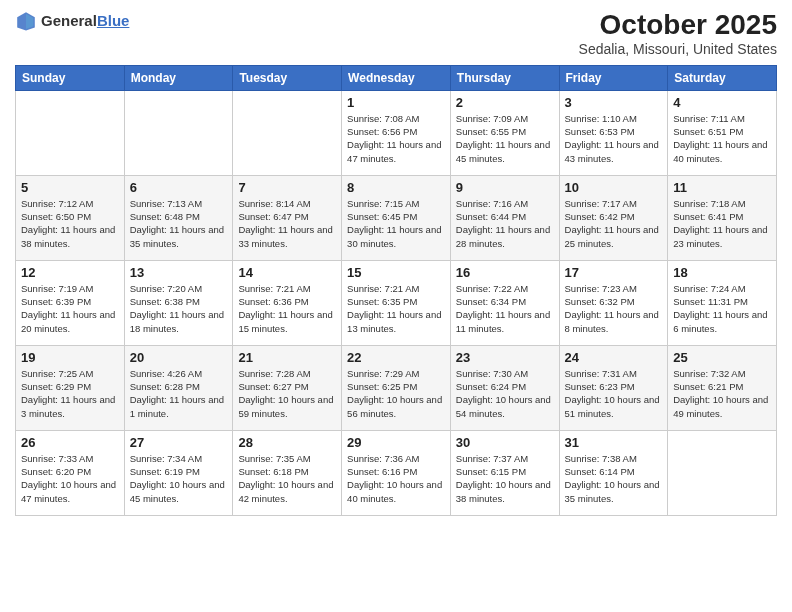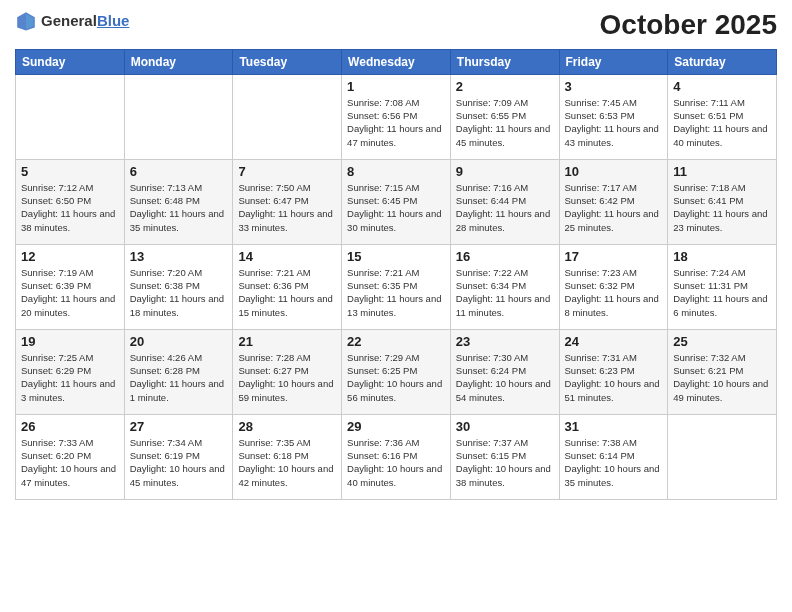--- a/index.html
+++ b/index.html
@@ -113,20 +113,21 @@
       </svg>
       <div>
         <div style="display:flex; gap:0;">
           <span class="logo-text-general">General</span>
           <span class="logo-text-blue">Blue</span>
         </div>
       </div>
     </div>
     <div class="title-block">
       <h1>October 2025</h1>
+      <h2>Sedalia, Missouri, United States</h2>
     </div>
   </div>
 
   <table class="calendar">
     <thead>
       <tr>
       <th>Sunday</th>
           <th>Monday</th>
           <th>Tuesday</th>
           <th>Wednesday</th>
@@ -147,21 +148,21 @@
 Daylight: 11 hours and 47 minutes.</div>
           </td>
           <td>
             <span class="day-number">2</span>
             <div class="day-info">Sunrise: 7:09 AM
 Sunset: 6:55 PM
 Daylight: 11 hours and 45 minutes.</div>
           </td>
           <td>
             <span class="day-number">3</span>
-            <div class="day-info">Sunrise: 7:45 AM
+            <div class="day-info">Sunrise: 1:10 AM
 Sunset: 6:53 PM
 Daylight: 11 hours and 43 minutes.</div>
           </td>
           <td>
             <span class="day-number">4</span>
             <div class="day-info">Sunrise: 7:11 AM
 Sunset: 6:51 PM
 Daylight: 11 hours and 40 minutes.</div>
           </td>
         </tr>
@@ -173,21 +174,21 @@
 Daylight: 11 hours and 38 minutes.</div>
           </td>
           <td>
             <span class="day-number">6</span>
             <div class="day-info">Sunrise: 7:13 AM
 Sunset: 6:48 PM
 Daylight: 11 hours and 35 minutes.</div>
           </td>
           <td>
             <span class="day-number">7</span>
-            <div class="day-info">Sunrise: 7:50 AM
+            <div class="day-info">Sunrise: 8:14 AM
 Sunset: 6:47 PM
 Daylight: 11 hours and 33 minutes.</div>
           </td>
           <td>
             <span class="day-number">8</span>
             <div class="day-info">Sunrise: 7:15 AM
 Sunset: 6:45 PM
 Daylight: 11 hours and 30 minutes.</div>
           </td>
           <td>

